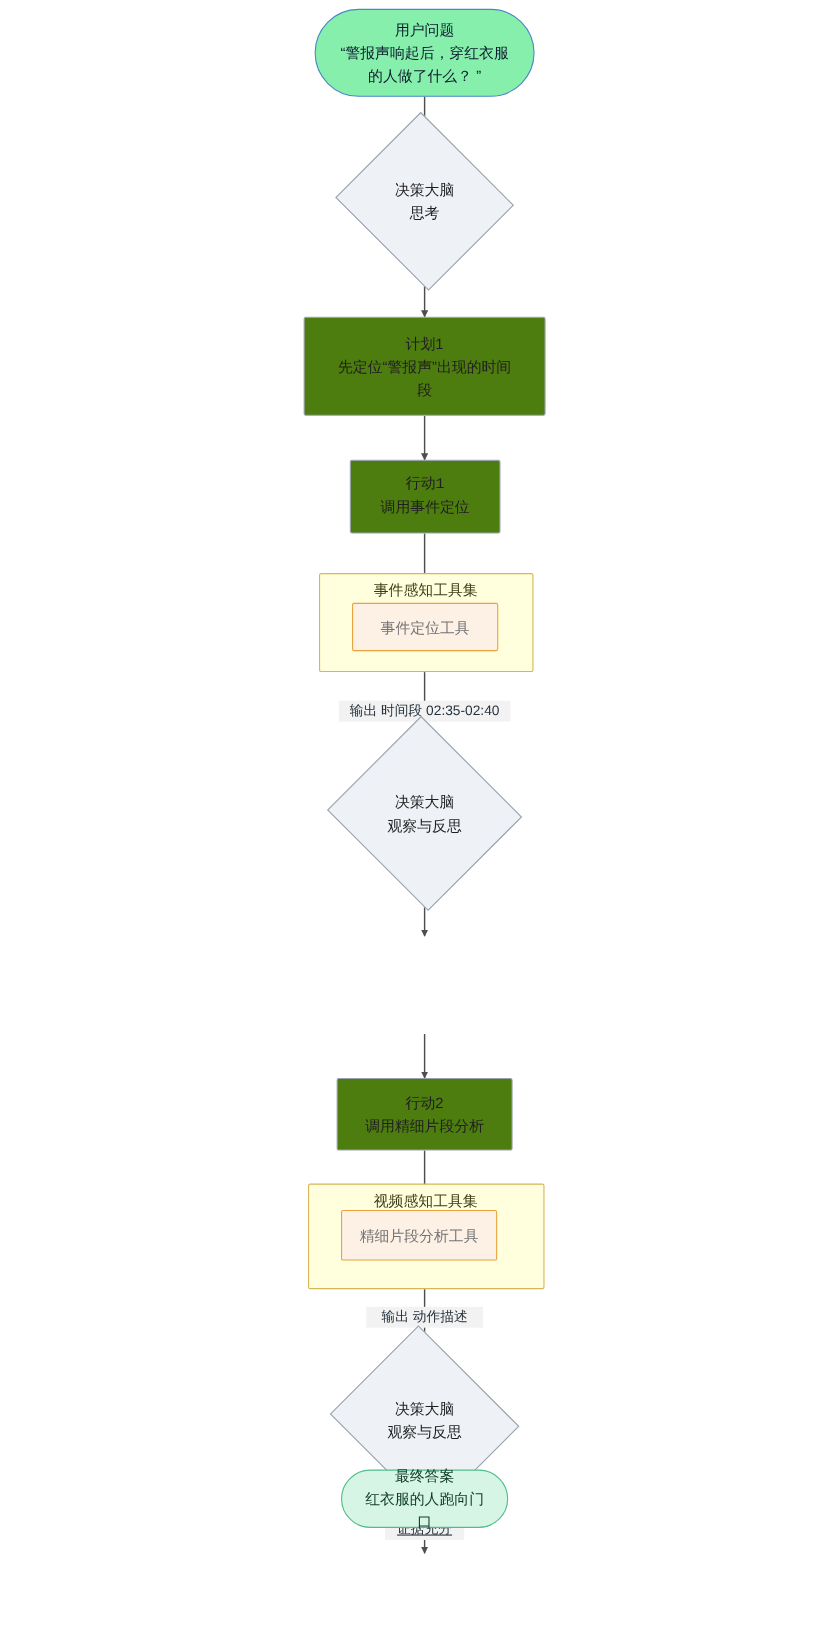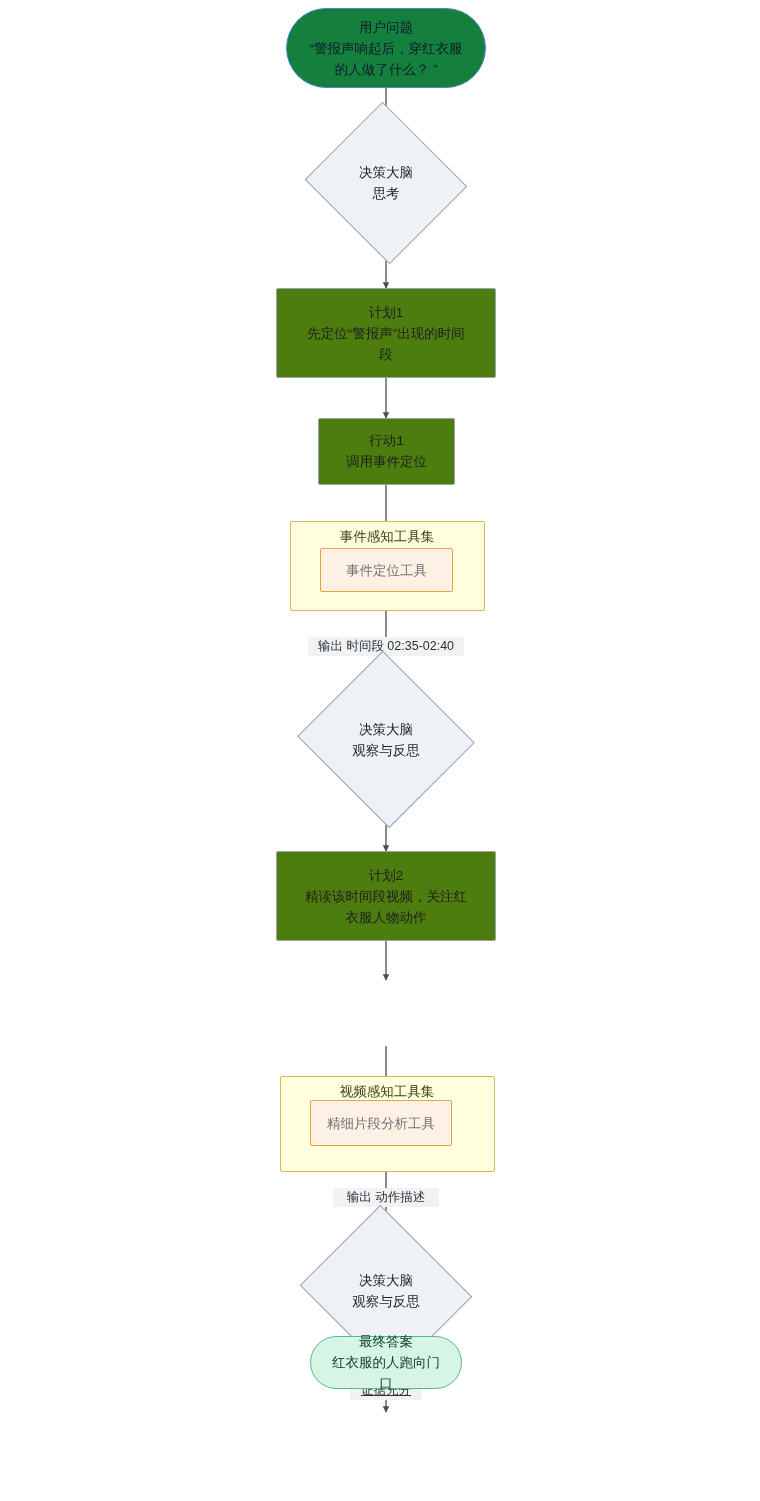--- a/index.html
+++ b/index.html
@@ -28,21 +28,21 @@
     align-items: center;
     justify-content: center;
     text-align: center;
     font-size: 13.5px;
     line-height: 21px;
     color: #1f1f1f;
     white-space: pre-line;
   }
   
   .node-stadium-start {
-    background: #15803d;
+    background: #86efac;
     border: 1.4px solid #4a86c8;
     border-radius: 46px;
     color: #0c1b2e;
     padding: 0 18px;
   }
   
   .node-stadium-end {
     background: #d7f5e4;
     border: 1.4px solid #4fbd8b;
     border-radius: 30px;
@@ -179,26 +179,25 @@
   </div>
 
   <div class="edge-label" style="left:308px; top:637px; width:156px;">输出 时间段 02:35-02:40</div>
 
   <div class="node node-diamond" style="left:321px; top:679px; width:130px; height:121px;">
     <div class="diamond-shape"></div>
     <span class="diamond-text">决策大脑
 观察与反思</span>
   </div>
 
-  <div class="node node-process" style="left:276px; top:851px; width:220px; height:90px;">
-    <span>计划2
-精读该时间段视频，关注红
-衣服人物动作</span>
-  </div>
-
+
+  <div class="node node-process" style="left:306px; top:980px; width:160px; height:66px;">
+    <span>行动2
+调用精细片段分析</span>
+  </div>
 
   <div class="subgraph" style="left:280px; top:1076px; width:215px; height:96px;">
     <div class="subgraph-title">视频感知工具集</div>
   </div>
   <div class="node node-tool" style="left:310px; top:1100px; width:142px; height:46px;">
     <span>精细片段分析工具</span>
   </div>
 
   <div class="edge-label" style="left:333px; top:1188px; width:106px;">输出 动作描述</div>
 

